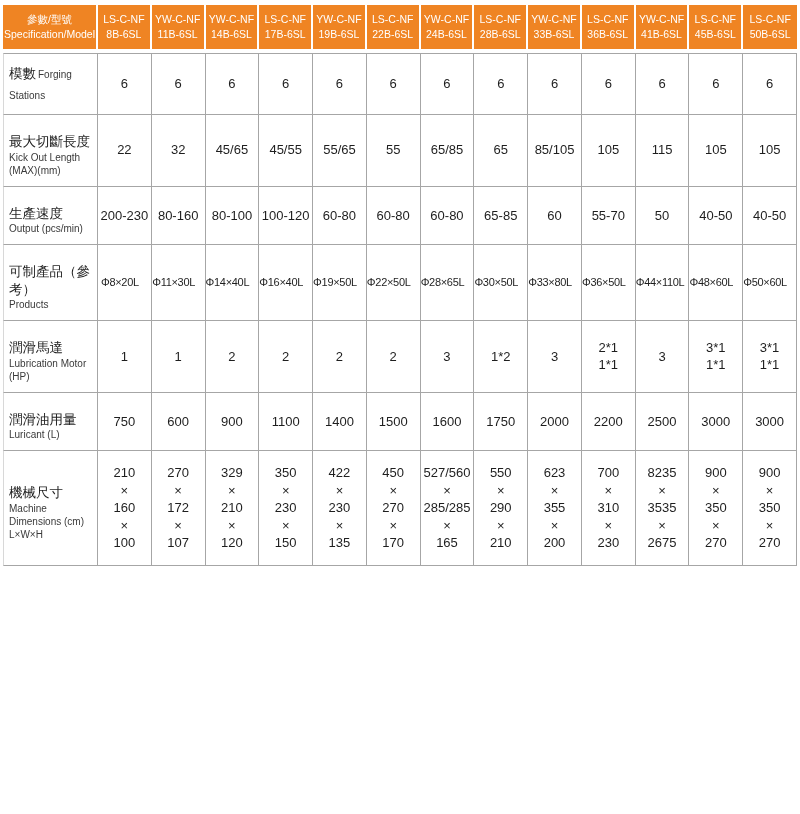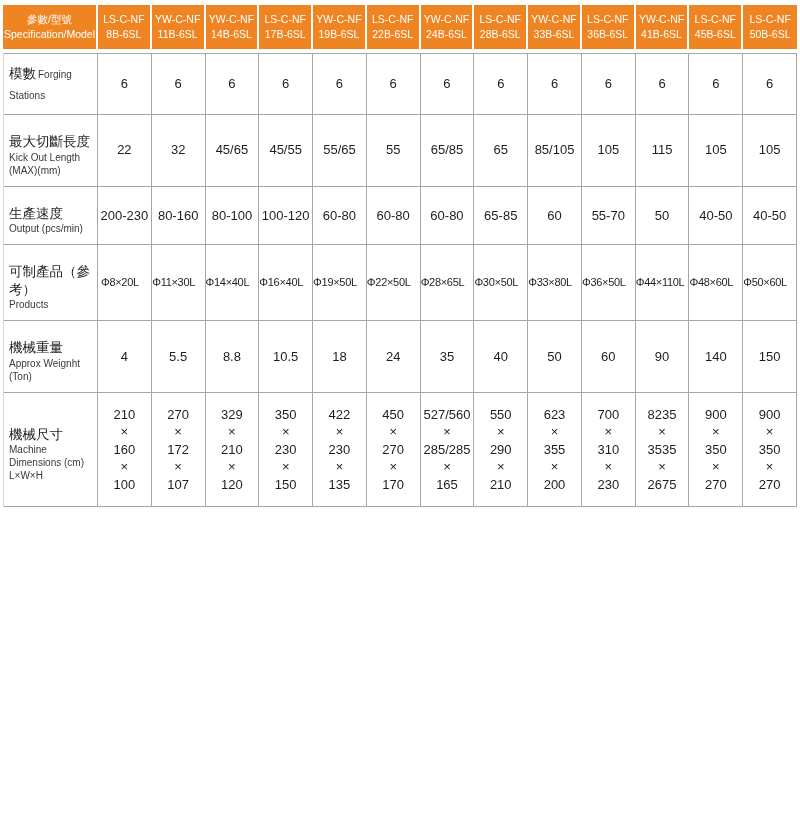--- a/index.html
+++ b/index.html
@@ -196,36 +196,58 @@
           <td class="val">Φ28×65L</td>
           <td class="val">Φ30×50L</td>
           <td class="val">Φ33×80L</td>
           <td class="val">Φ36×50L</td>
           <td class="val">Φ44×110L</td>
           <td class="val">Φ48×60L</td>
           <td class="val">Φ50×60L</td>
         </tr>
         <tr>
           <td class="label">
-            <span class="zh">機械重量</span>
-            <span class="en">Approx Weignht (Ton)</span>
-          </td>
-          <td class="val">4</td>
-          <td class="val">5.5</td>
-          <td class="val">8.8</td>
-          <td class="val">10.5</td>
-          <td class="val">18</td>
-          <td class="val">24</td>
-          <td class="val">35</td>
-          <td class="val">40</td>
-          <td class="val">50</td>
-          <td class="val">60</td>
-          <td class="val">90</td>
-          <td class="val">140</td>
-          <td class="val">150</td>
+            <span class="zh">潤滑馬達</span>
+            <span class="en">Lubrication Motor (HP)</span>
+          </td>
+          <td class="val">1</td>
+          <td class="val">1</td>
+          <td class="val">2</td>
+          <td class="val">2</td>
+          <td class="val">2</td>
+          <td class="val">2</td>
+          <td class="val">3</td>
+          <td class="val">1*2</td>
+          <td class="val">3</td>
+          <td class="val">2*1
+1*1</td>
+          <td class="val">3</td>
+          <td class="val">3*1
+1*1</td>
+          <td class="val">3*1
+1*1</td>
+        </tr>
+        <tr>
+          <td class="label">
+            <span class="zh">潤滑油用量</span>
+            <span class="en">Luricant  (L)</span>
+          </td>
+          <td class="val">750</td>
+          <td class="val">600</td>
+          <td class="val">900</td>
+          <td class="val">1100</td>
+          <td class="val">1400</td>
+          <td class="val">1500</td>
+          <td class="val">1600</td>
+          <td class="val">1750</td>
+          <td class="val">2000</td>
+          <td class="val">2200</td>
+          <td class="val">2500</td>
+          <td class="val">3000</td>
+          <td class="val">3000</td>
         </tr>
         <tr class="dims">
           <td class="label">
             <span class="zh">機械尺寸</span>
             <span class="en">Machine
 Dimensions (cm)
 L×W×H</span>
           </td>
           <td class="val">210
 ×

